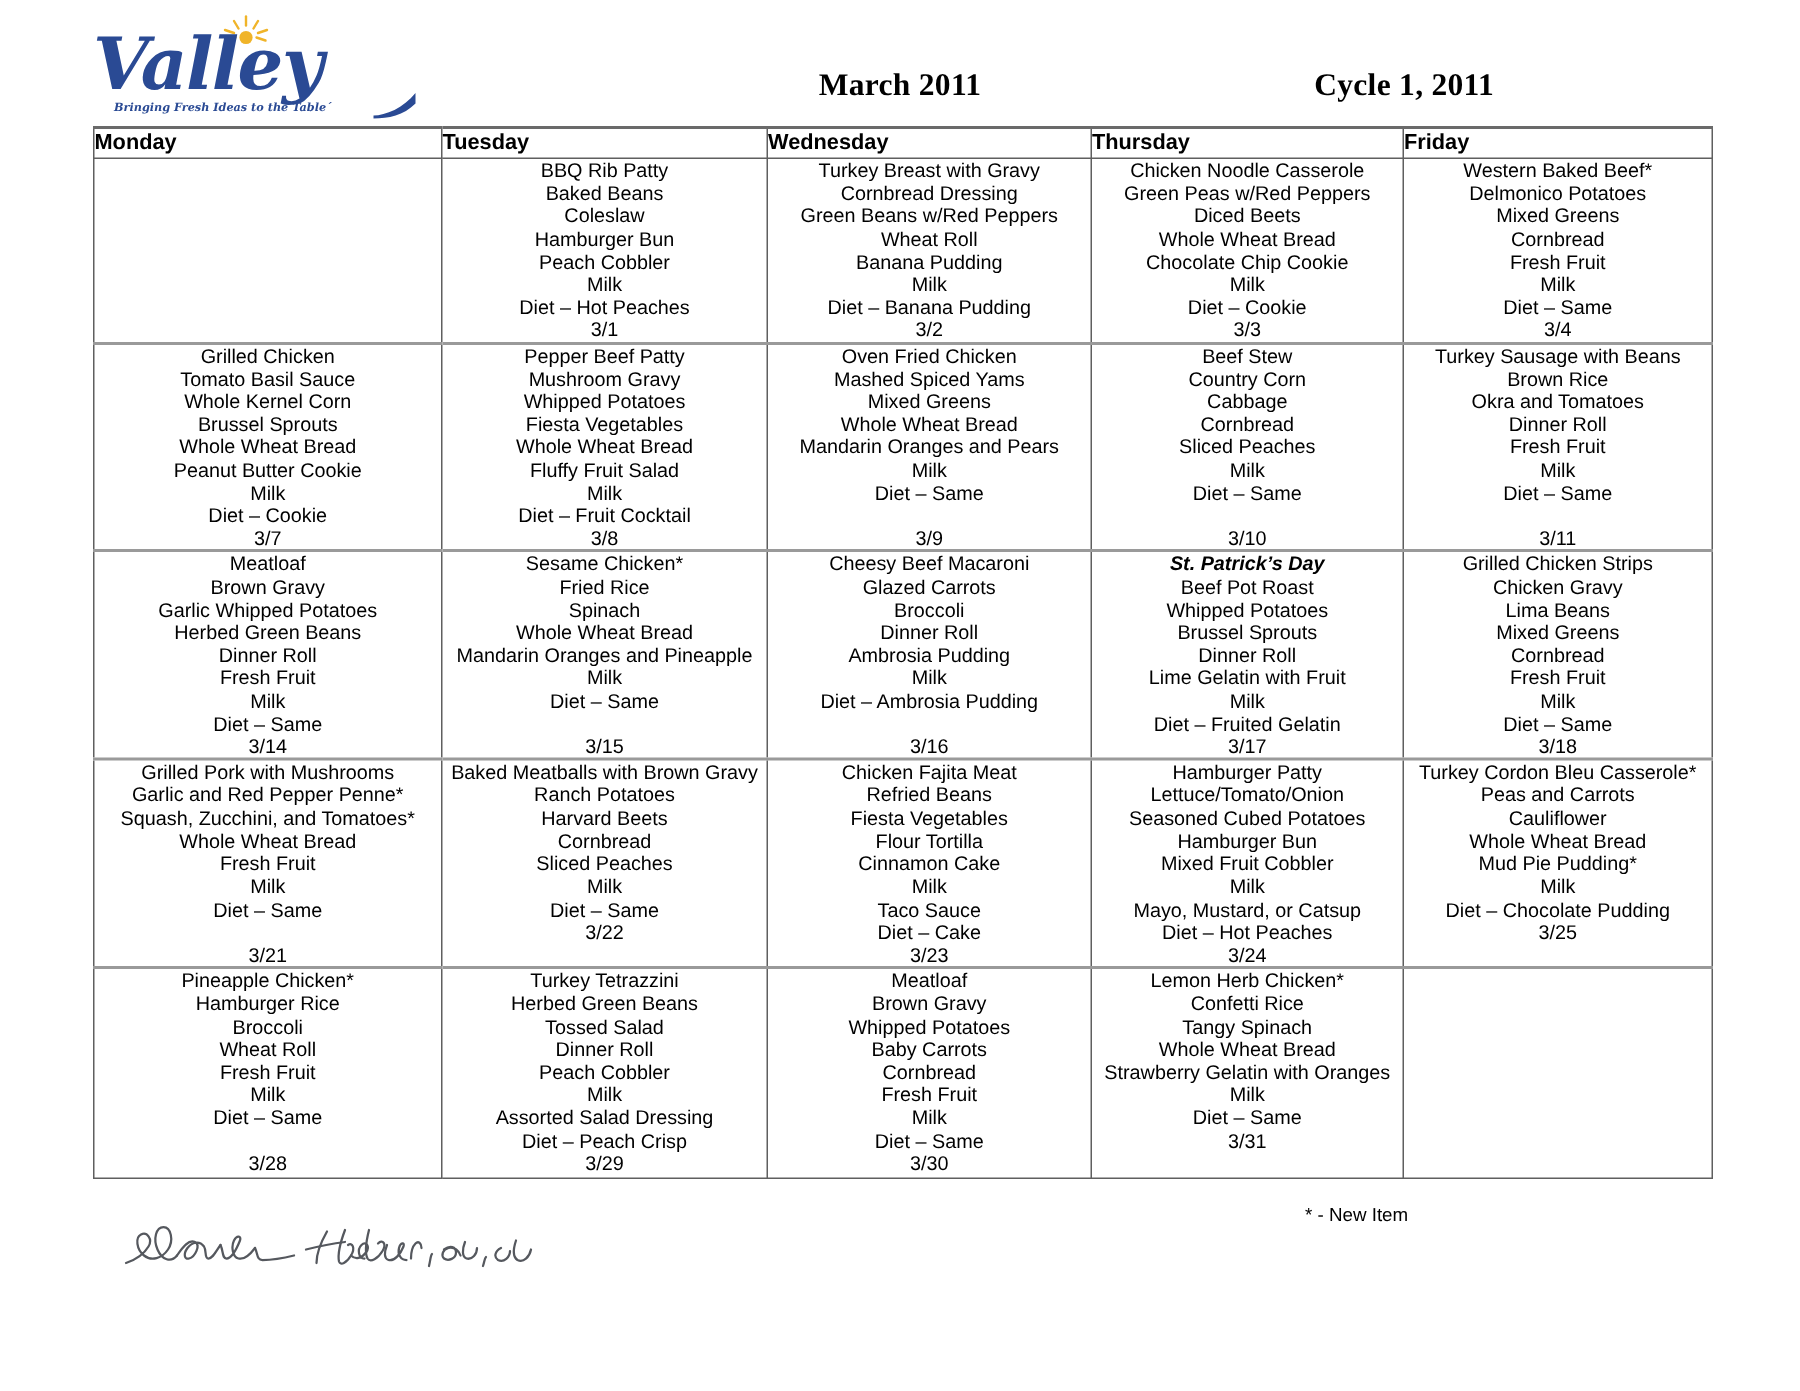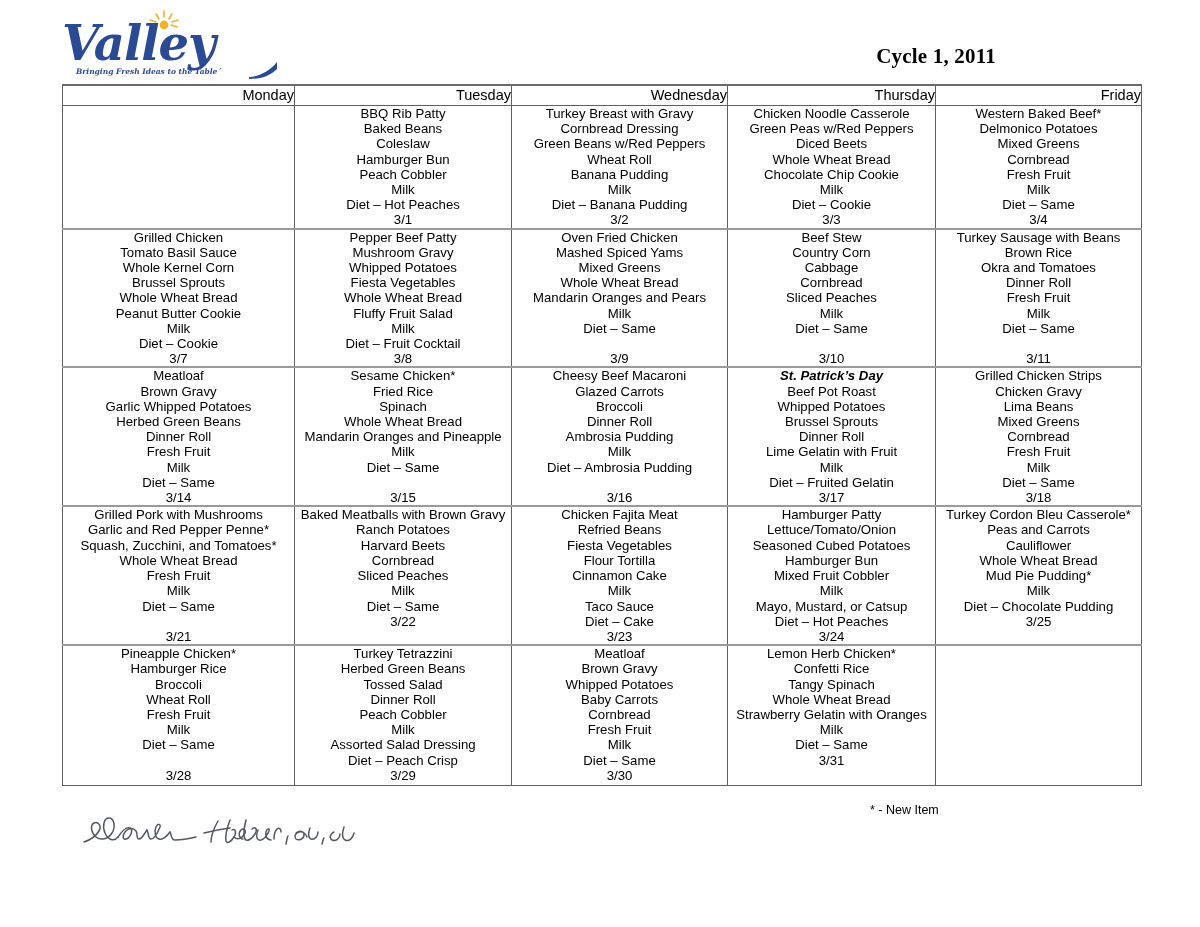--- a/index.html
+++ b/index.html
@@ -98,23 +98,23 @@
   table.calendar col.c-fri { width: 206px; }
 
   table.calendar th,
   table.calendar td {
     border: 1px solid #5f5f5f;
     vertical-align: top;
     padding: 0;
   }
   table.calendar th {
     height: 20px;
-    text-align: right;
+    text-align: left;
     font-size: 14.5px;
-    font-weight: normal;
+    font-weight: bold;
     line-height: 19px;
     border-top: 2px solid #6a6a6a;
     border-bottom: 1px solid #5f5f5f;
   }
   table.calendar tr.week-row td {
     border-top: 2px solid #9a9a9a;
   }
   table.calendar tr.week-row.first-week td {
     border-top: 1px solid #5f5f5f;
   }
@@ -173,20 +173,21 @@
       </g>
       <circle cx="20" cy="15" r="4.4" fill="#f0b429"></circle>
     </svg>
     <div class="logo-word">Valley</div>
     <div class="logo-tagline">Bringing Fresh Ideas to the Table´</div>
     <svg class="logo-swoosh" viewBox="0 0 32 20">
       <path d="M2 17 C 10 17, 22 12, 30 2 L 30 9 C 22 17, 12 19, 2 19 Z" fill="#2a4a94"></path>
     </svg>
   </div>
 
+  <div class="hdr-month">March 2011</div>
   <div class="hdr-cycle">Cycle 1, 2011</div>
 </div>
 
 <div class="calendar-wrap">
   <table class="calendar">
     <colgroup>
       <col class="c-mon">
         <col class="c-tue">
         <col class="c-wed">
         <col class="c-thu">

